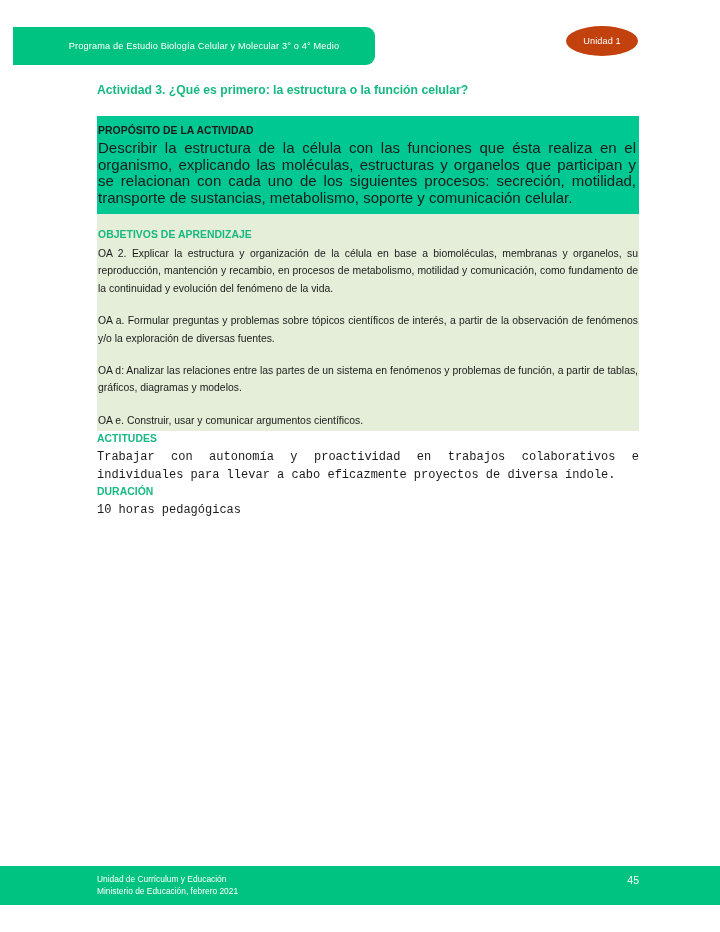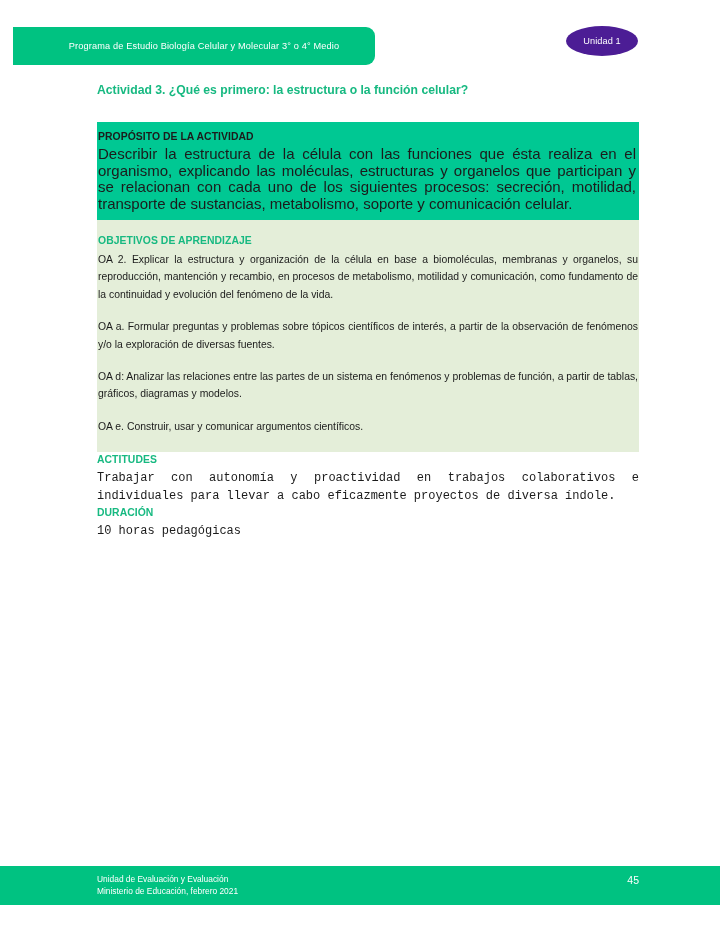--- a/index.html
+++ b/index.html
@@ -45,21 +45,21 @@
     white-space: nowrap;
     padding-left: 20px;
   }
 
   .unit-badge {
     position: absolute;
     left: 566px;
     top: 26px;
     width: 72px;
     height: 30px;
-    background: #4c1d95;
+    background: #c2410c;
     border-radius: 50%;
     display: flex;
     align-items: center;
     justify-content: center;
   }
   .unit-badge-text {
     color: #ffffff;
     font-size: 9.2px;
     letter-spacing: 0.1px;
     white-space: nowrap;
@@ -71,21 +71,21 @@
     left: 97px;
     top: 82px;
     width: 542px;
   }
 
   .activity-title {
     color: #17b981;
     font-size: 12.2px;
     font-weight: bold;
     line-height: 16px;
-    margin: 0 0 24px 0;
+    margin: 0 0 18px 0;
   }
 
   
   .purpose-box {
     background: #00c893;
     padding: 7px 3px 8px 1px;
     margin: 0 0 0 0;
     width: 542px;
     box-sizing: border-box;
   }
@@ -121,21 +121,21 @@
     letter-spacing: 0.05px;
   }
   .oa-text {
     color: #1b1b1b;
     font-size: 10.4px;
     line-height: 17.4px;
     margin: 0 0 15px 0;
     text-align: justify;
   }
   .oa-text:last-child {
-    margin-bottom: 15px;
+    margin-bottom: 0;
   }
 
   
   .section {
     margin-top: 0;
   }
   .section-heading {
     color: #17b981;
     font-size: 10.4px;
     font-weight: bold;
@@ -223,19 +223,19 @@
 
     <div class="section">
       <div class="section-heading">DURACIÓN</div>
       <p class="section-text nowrap-left">10 horas pedagógicas</p>
     </div>
 
   </div>
 
   <div class="footer-bar">
     <div class="footer-left">
-      <span class="footer-line">Unidad de Evaluación y Evaluación</span>
+      <span class="footer-line">Unidad de Currículum y Educación</span>
       <span class="footer-line">Ministerio de Educación, febrero 2021</span>
     </div>
     <div class="footer-page">45</div>
   </div>
 
 </div>
 
 </body></html>

